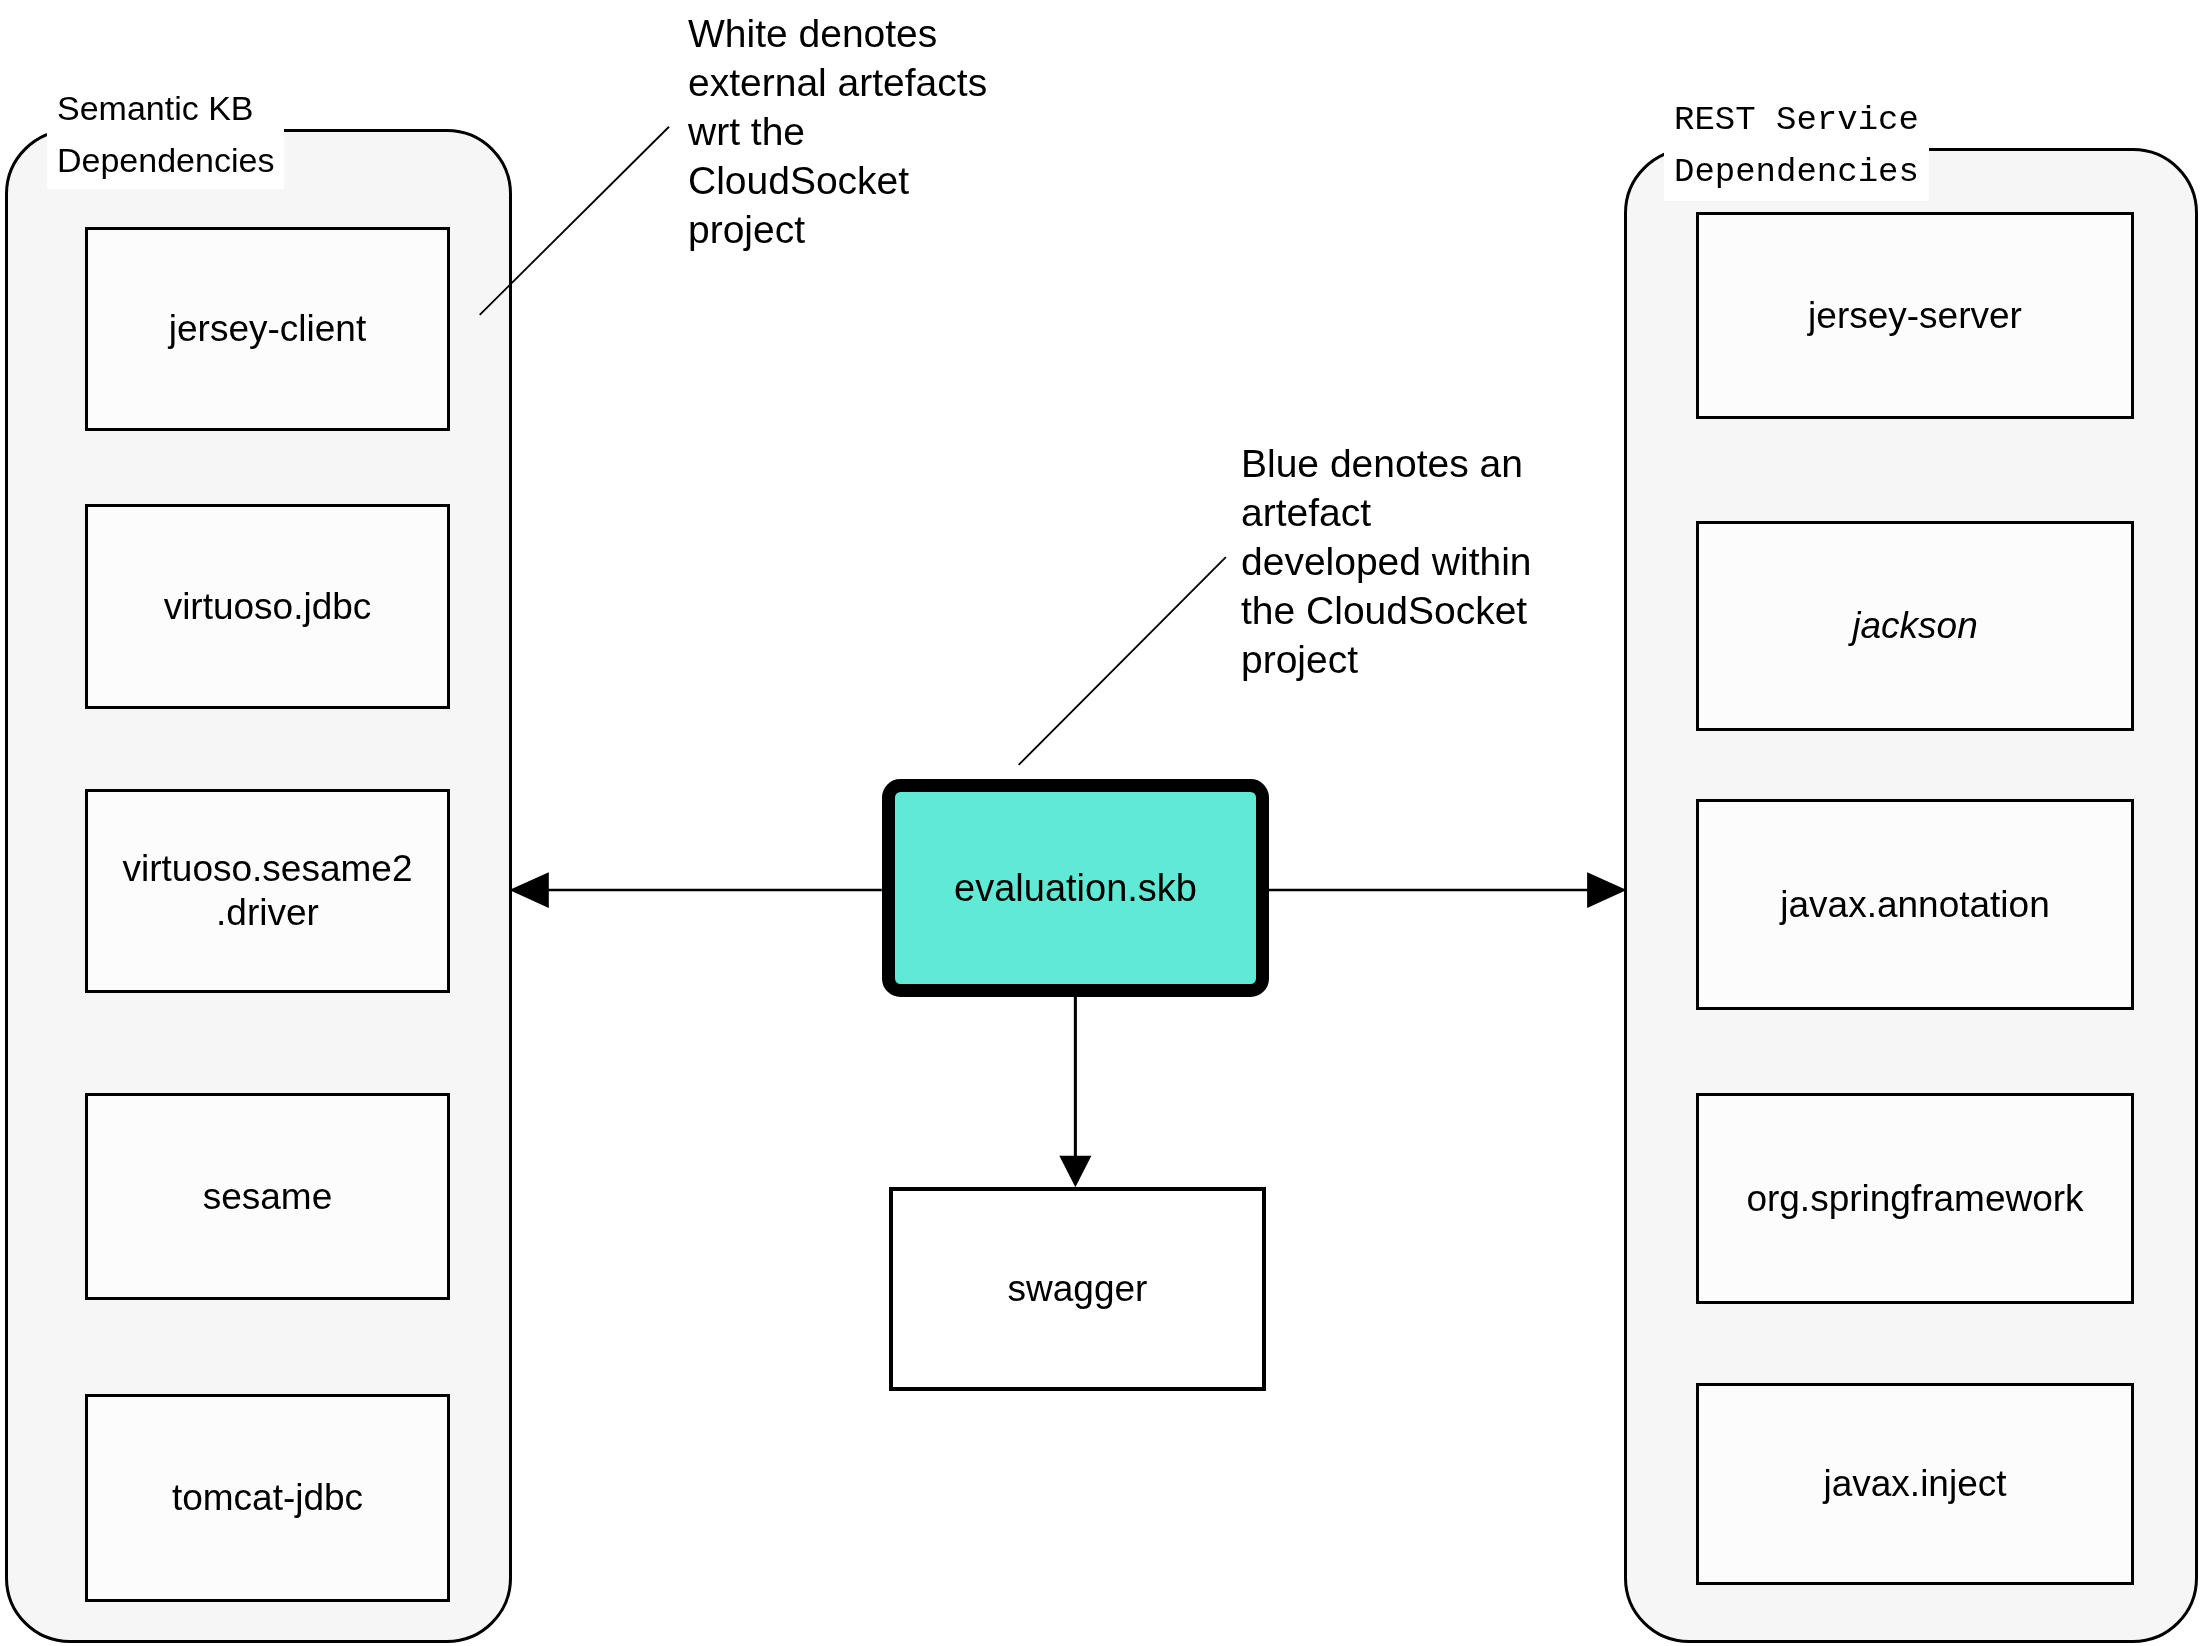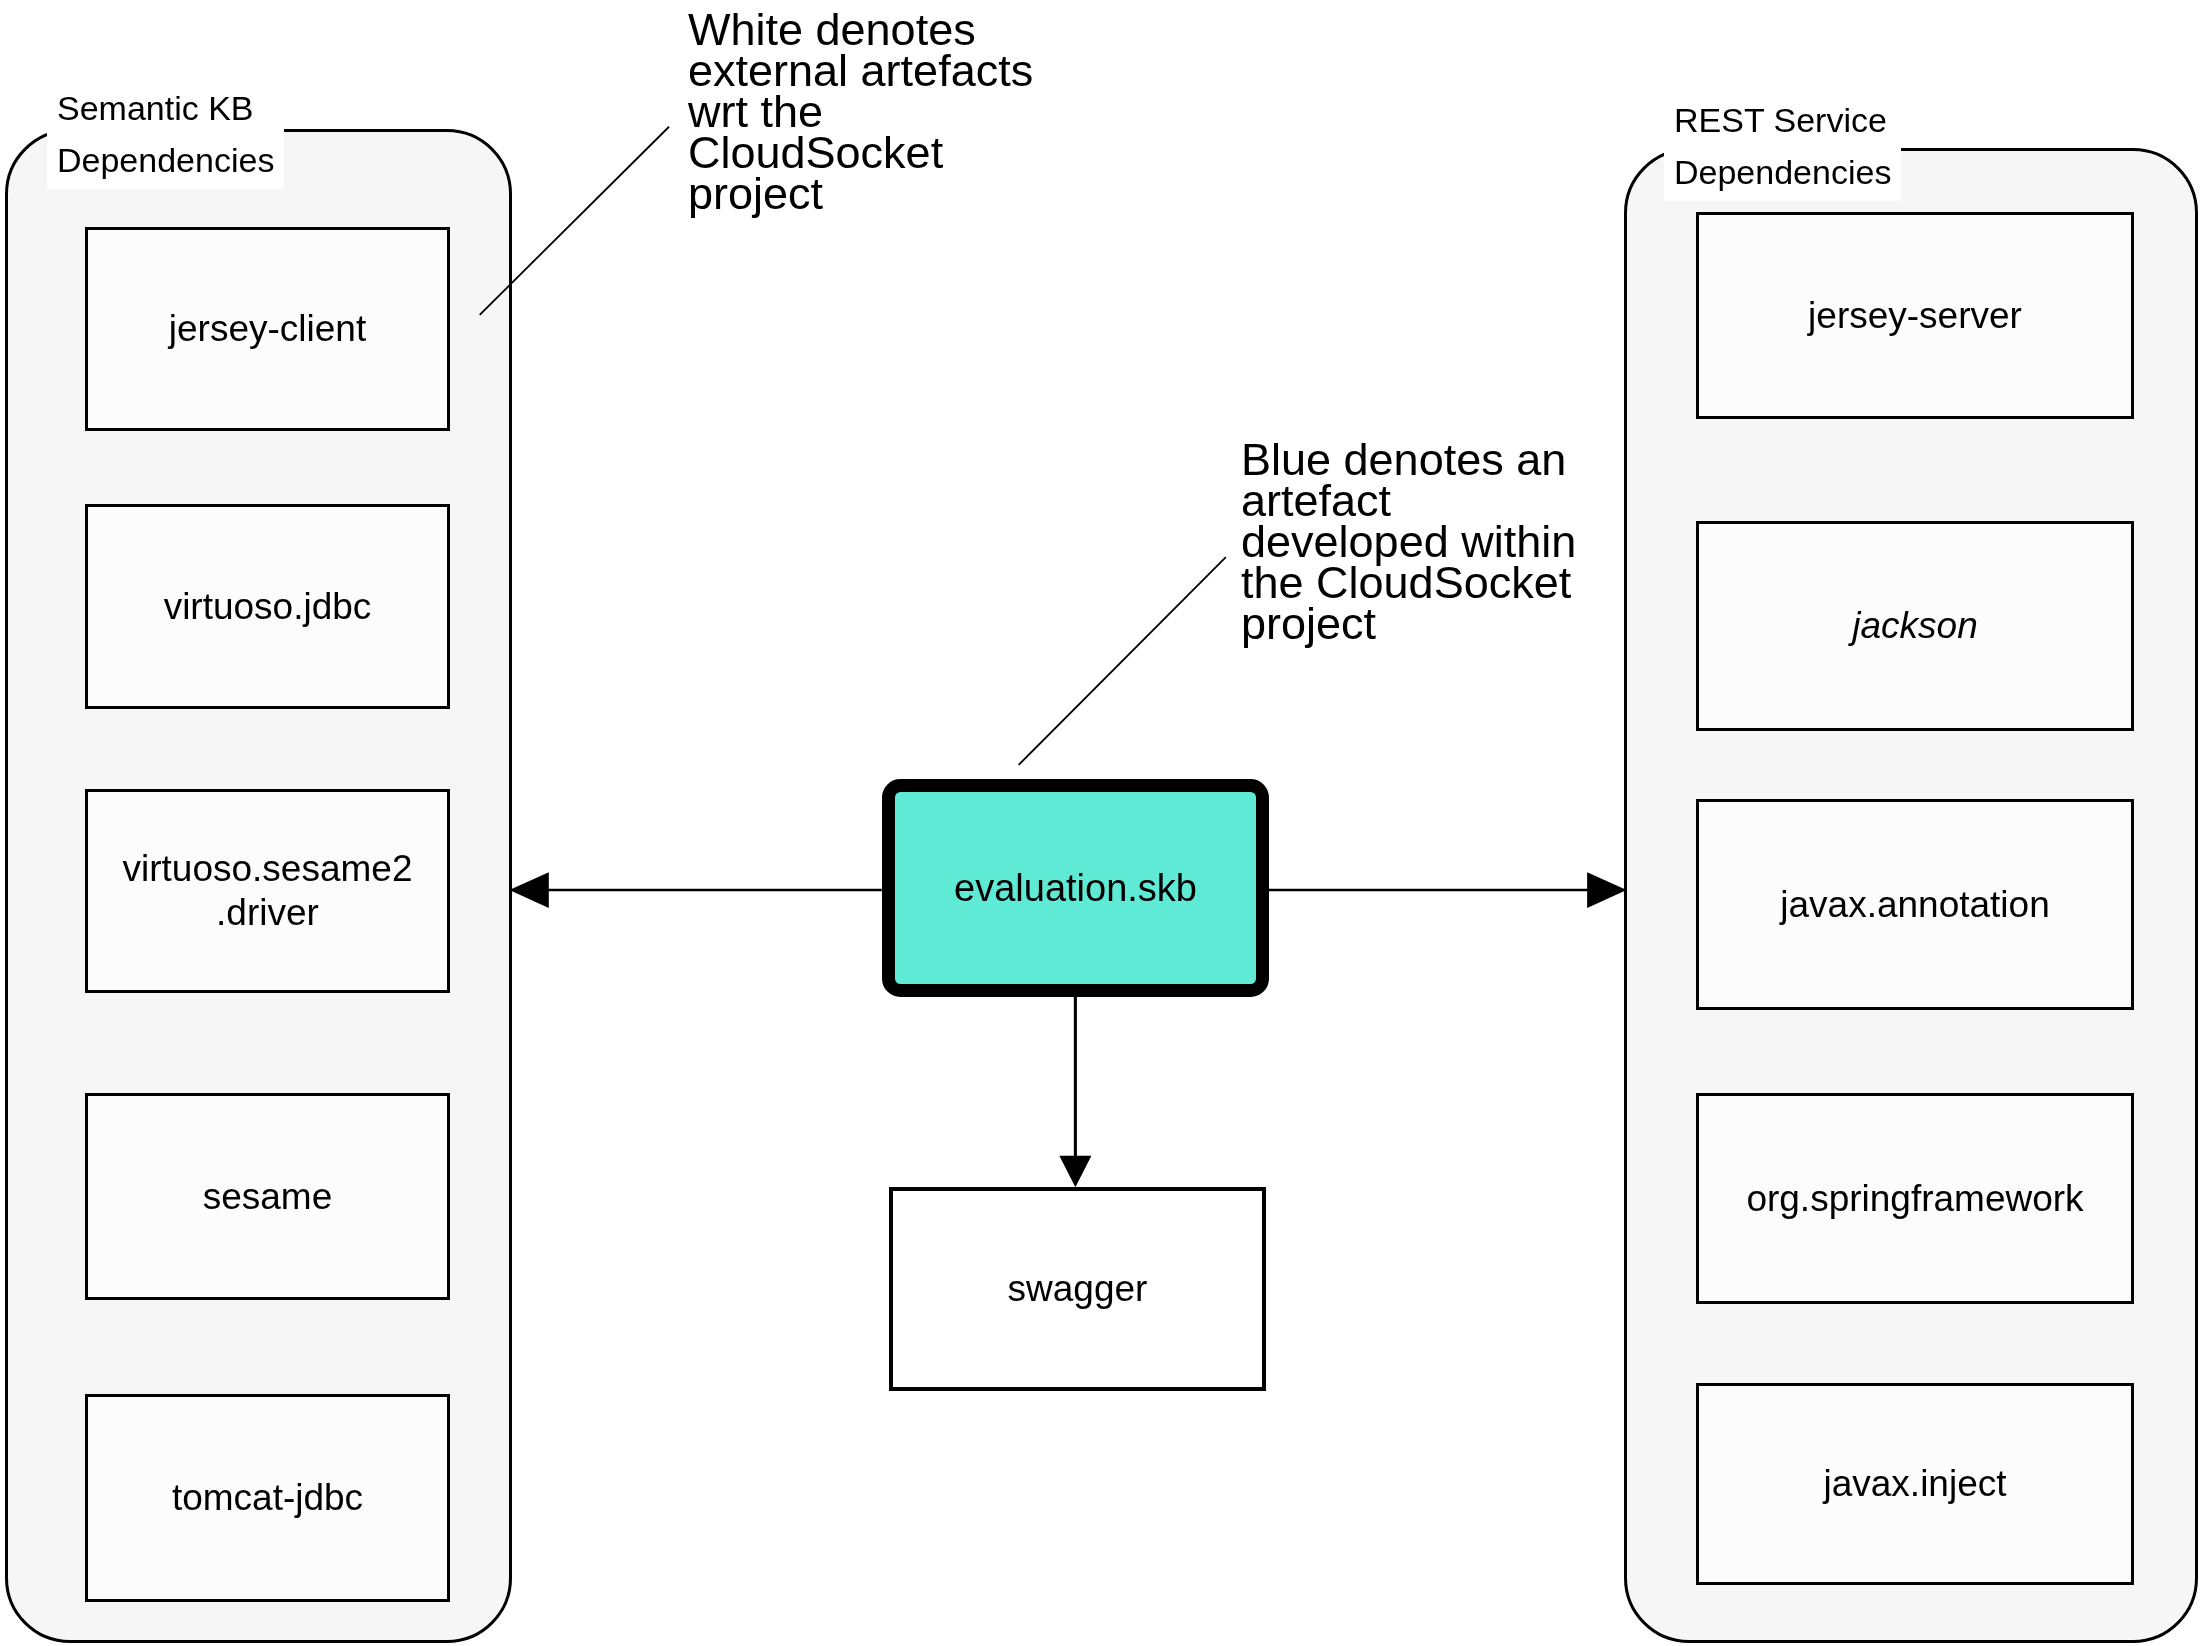--- a/index.html
+++ b/index.html
@@ -29,21 +29,21 @@
   .group-title {
     position: absolute;
     background: #ffffff;
     font-size: 34px;
     line-height: 52px;
     white-space: pre-line;
     padding: 3.7px 10px;
     z-index: 3;
   }
   .group-title.left  { left: 47px;   top: 78px; }
-  .group-title.right { left: 1664px; top: 90px; }
+  .group-title.right { left: 1664px; top: 90px; font-family: Liberation Mono, monospace; }
 
   .dep-box {
     position: absolute;
     box-sizing: border-box;
     background: #fcfcfc;
     border: 3.1px solid #000000;
     display: flex;
     align-items: center;
     justify-content: center;
     text-align: center;
@@ -89,22 +89,22 @@
     background: #ffffff;
     border: 4.3px solid #000000;
     display: flex;
     align-items: center;
     justify-content: center;
     font-size: 37px;
     z-index: 2;
   }
   .annotation {
     position: absolute;
-    font-size: 45px;
-    line-height: 41px;
+    font-size: 39px;
+    line-height: 49px;
     white-space: pre-line;
     z-index: 3;
   }
   .annotation.white-note { left: 688px; top: 8.6px;  width: 370px; }
   .annotation.blue-note  { left: 1241px; top: 439px; width: 370px; }
 
   svg.connectors {
     position: absolute;
     left: 0; top: 0;
     width: 2205px;

